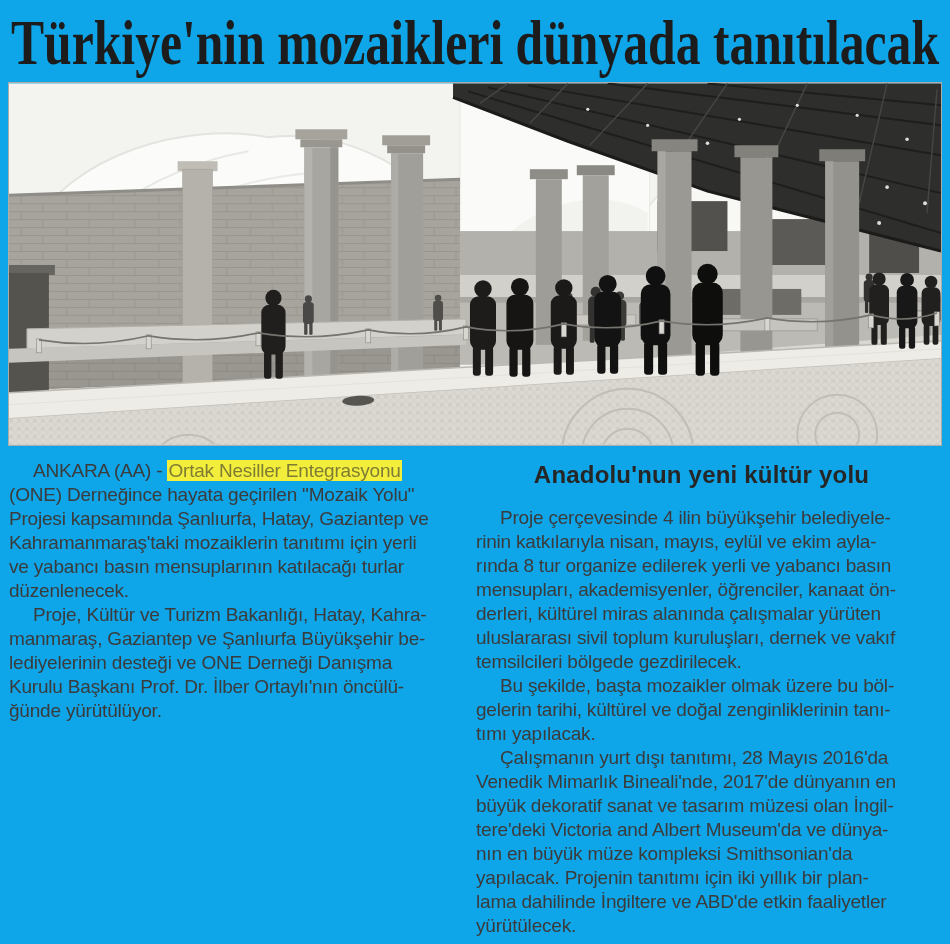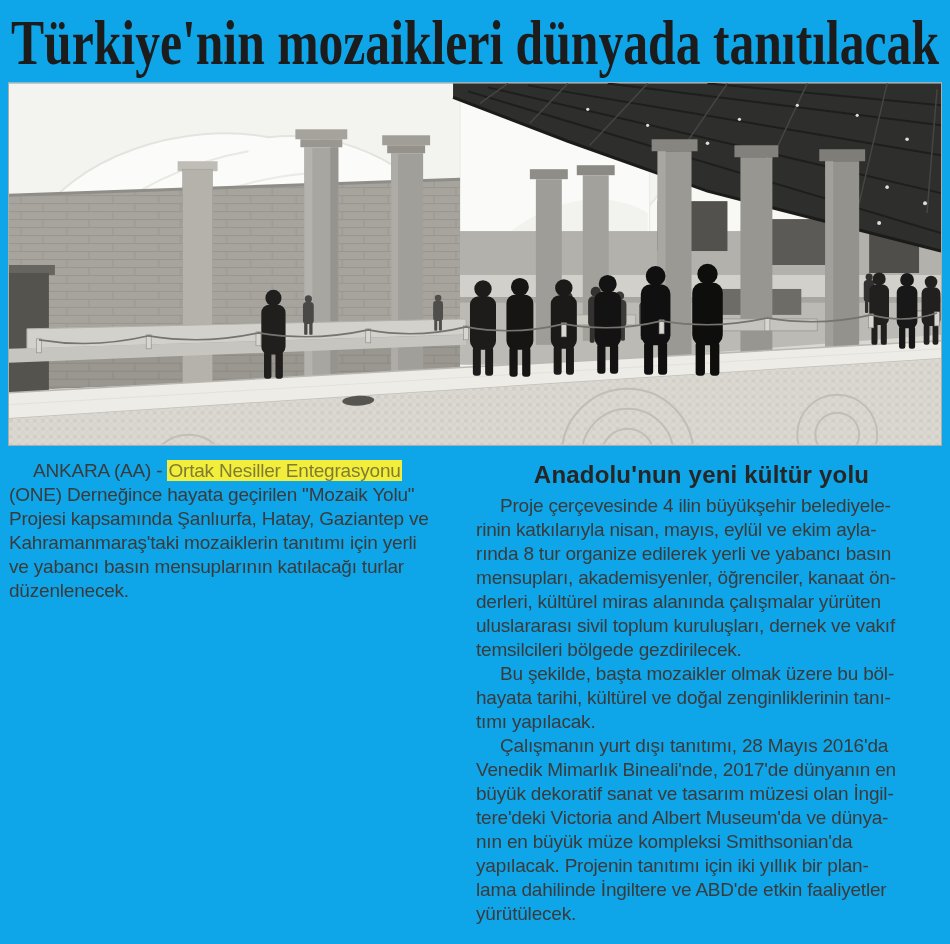--- a/index.html
+++ b/index.html
@@ -6,21 +6,21 @@
   body{width:950px;font-family:"Liberation Sans",sans-serif;}
   .page{width:950px;height:944px;background:#0ea5e9;overflow:hidden;}
   .headline-wrap{padding:4px 8px 0;}
   .headline-svg{display:block;}
   .photo-frame{margin:6px 8px 0;border:1px solid #aeaca8;line-height:0;}
   .photo-frame svg{display:block;}
   .columns{display:flex;gap:16px;padding:13px 9px 0;}
   .col{width:451px;overflow:hidden;}
   .col p{margin:0;font-size:19px;line-height:24px;color:#3b3b3b;white-space:pre;text-indent:24px;letter-spacing:-0.2px;}
   mark.hl{background:#f3ee3b;color:#7f7c33;padding:0 1px;}
-  h2.subhead{margin:2px 0 6px;font-size:24px;line-height:27px;font-weight:bold;text-align:center;color:#262626;letter-spacing:0.2px;font-family:"Liberation Sans",sans-serif;}
+  h2.subhead{margin:2px 0 18px;font-size:24px;line-height:27px;font-weight:bold;text-align:center;color:#262626;letter-spacing:0.2px;font-family:"Liberation Sans",sans-serif;}
 </style>
 </head>
 <body>
 
 <div class="page">
 
   <div class="headline-wrap">
     <svg class="headline-svg" width="934" height="78" viewBox="0 0 934 78">
       <text x="3" y="60" textLength="928" lengthAdjust="spacingAndGlyphs" font-family="Liberation Serif, serif" font-weight="bold" font-size="64" fill="#1c1c1c">Türkiye'nin mozaikleri dünyada tanıtılacak</text>
     </svg>
@@ -211,32 +211,37 @@
   </figure>
 
   <main class="columns">
     <section class="col">
       <p><span>ANKARA (AA) - </span><mark class="hl">Ortak Nesiller Entegrasyonu</mark><span>
 (ONE) Derneğince hayata geçirilen "Mozaik Yolu"
 Projesi kapsamında Şanlıurfa, Hatay, Gaziantep ve
 Kahramanmaraş'taki mozaiklerin tanıtımı için yerli
 ve yabancı basın mensuplarının katılacağı turlar
 düzenlenecek.</span></p>
+      <p>Proje, Kültür ve Turizm Bakanlığı, Hatay, Kahra-
+manmaraş, Gaziantep ve Şanlıurfa Büyükşehir be-
+lediyelerinin desteği ve ONE Derneği Danışma
+Kurulu Başkanı Prof. Dr. İlber Ortaylı'nın öncülü-
+ğünde yürütülüyor.</p>
     </section>
     <section class="col">
       <h2 class="subhead">Anadolu'nun yeni kültür yolu</h2>
       <p>Proje çerçevesinde 4 ilin büyükşehir belediyele-
 rinin katkılarıyla nisan, mayıs, eylül ve ekim ayla-
 rında 8 tur organize edilerek yerli ve yabancı basın
 mensupları, akademisyenler, öğrenciler, kanaat ön-
 derleri, kültürel miras alanında çalışmalar yürüten
 uluslararası sivil toplum kuruluşları, dernek ve vakıf
 temsilcileri bölgede gezdirilecek.</p>
       <p>Bu şekilde, başta mozaikler olmak üzere bu böl-
-hayata tarihi, kültürel ve doğal zenginliklerinin tanı-
+gelerin tarihi, kültürel ve doğal zenginliklerinin tanı-
 tımı yapılacak.</p>
       <p>Çalışmanın yurt dışı tanıtımı, 28 Mayıs 2016'da
 Venedik Mimarlık Bineali'nde, 2017'de dünyanın en
 büyük dekoratif sanat ve tasarım müzesi olan İngil-
 tere'deki Victoria and Albert Museum'da ve dünya-
 nın en büyük müze kompleksi Smithsonian'da
 yapılacak. Projenin tanıtımı için iki yıllık bir plan-
 lama dahilinde İngiltere ve ABD'de etkin faaliyetler
 yürütülecek.</p>
     </section>

